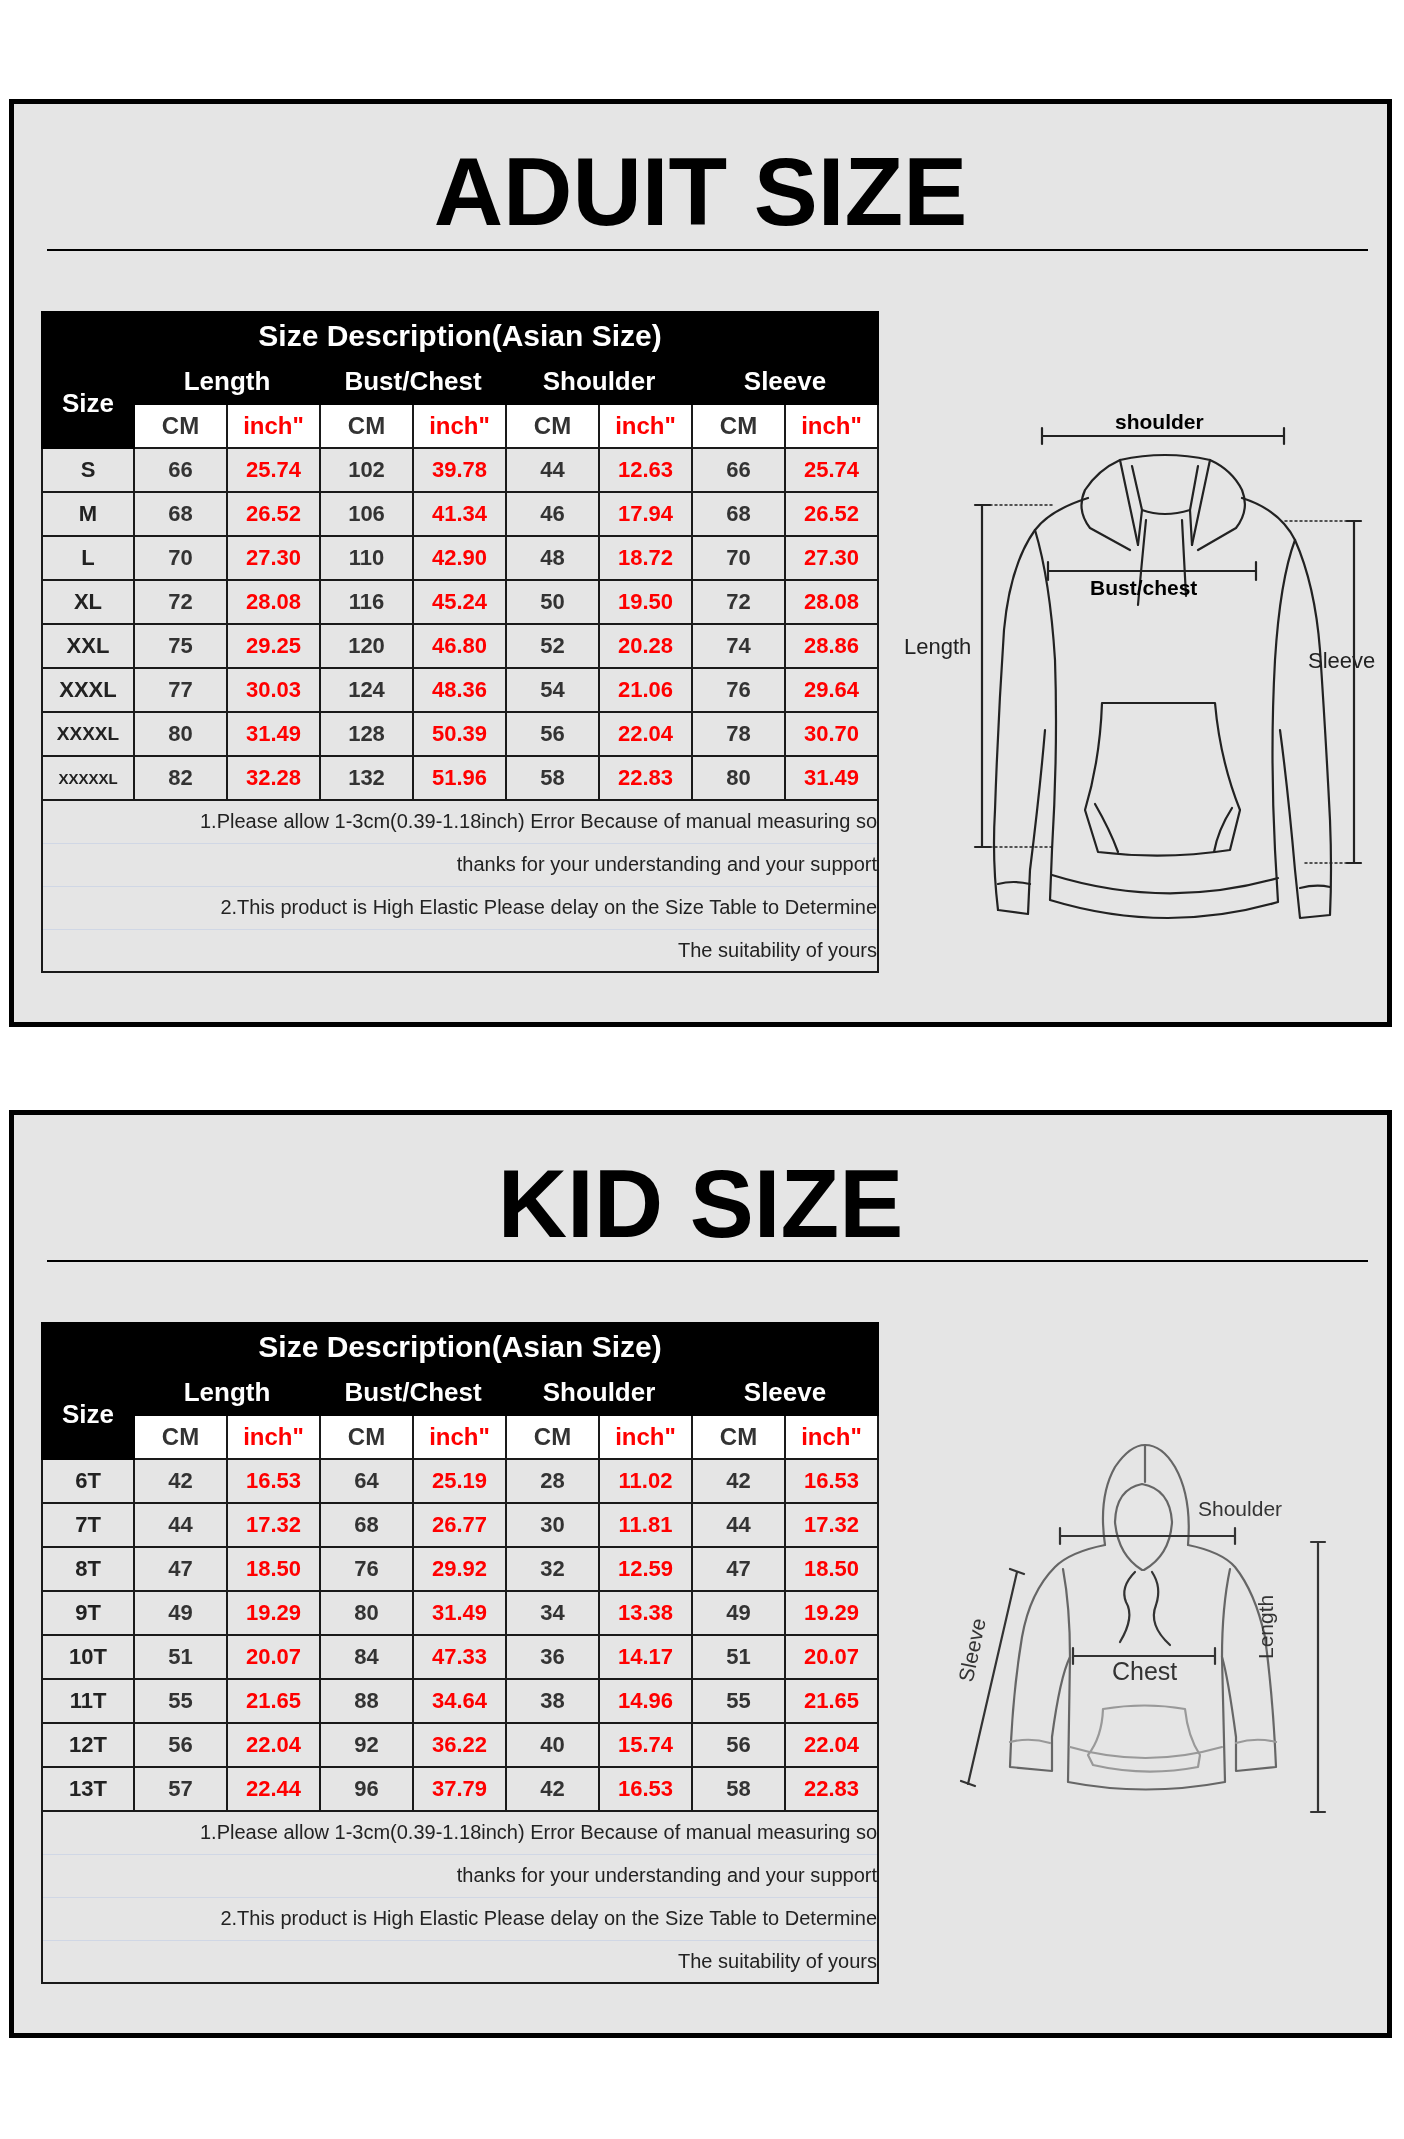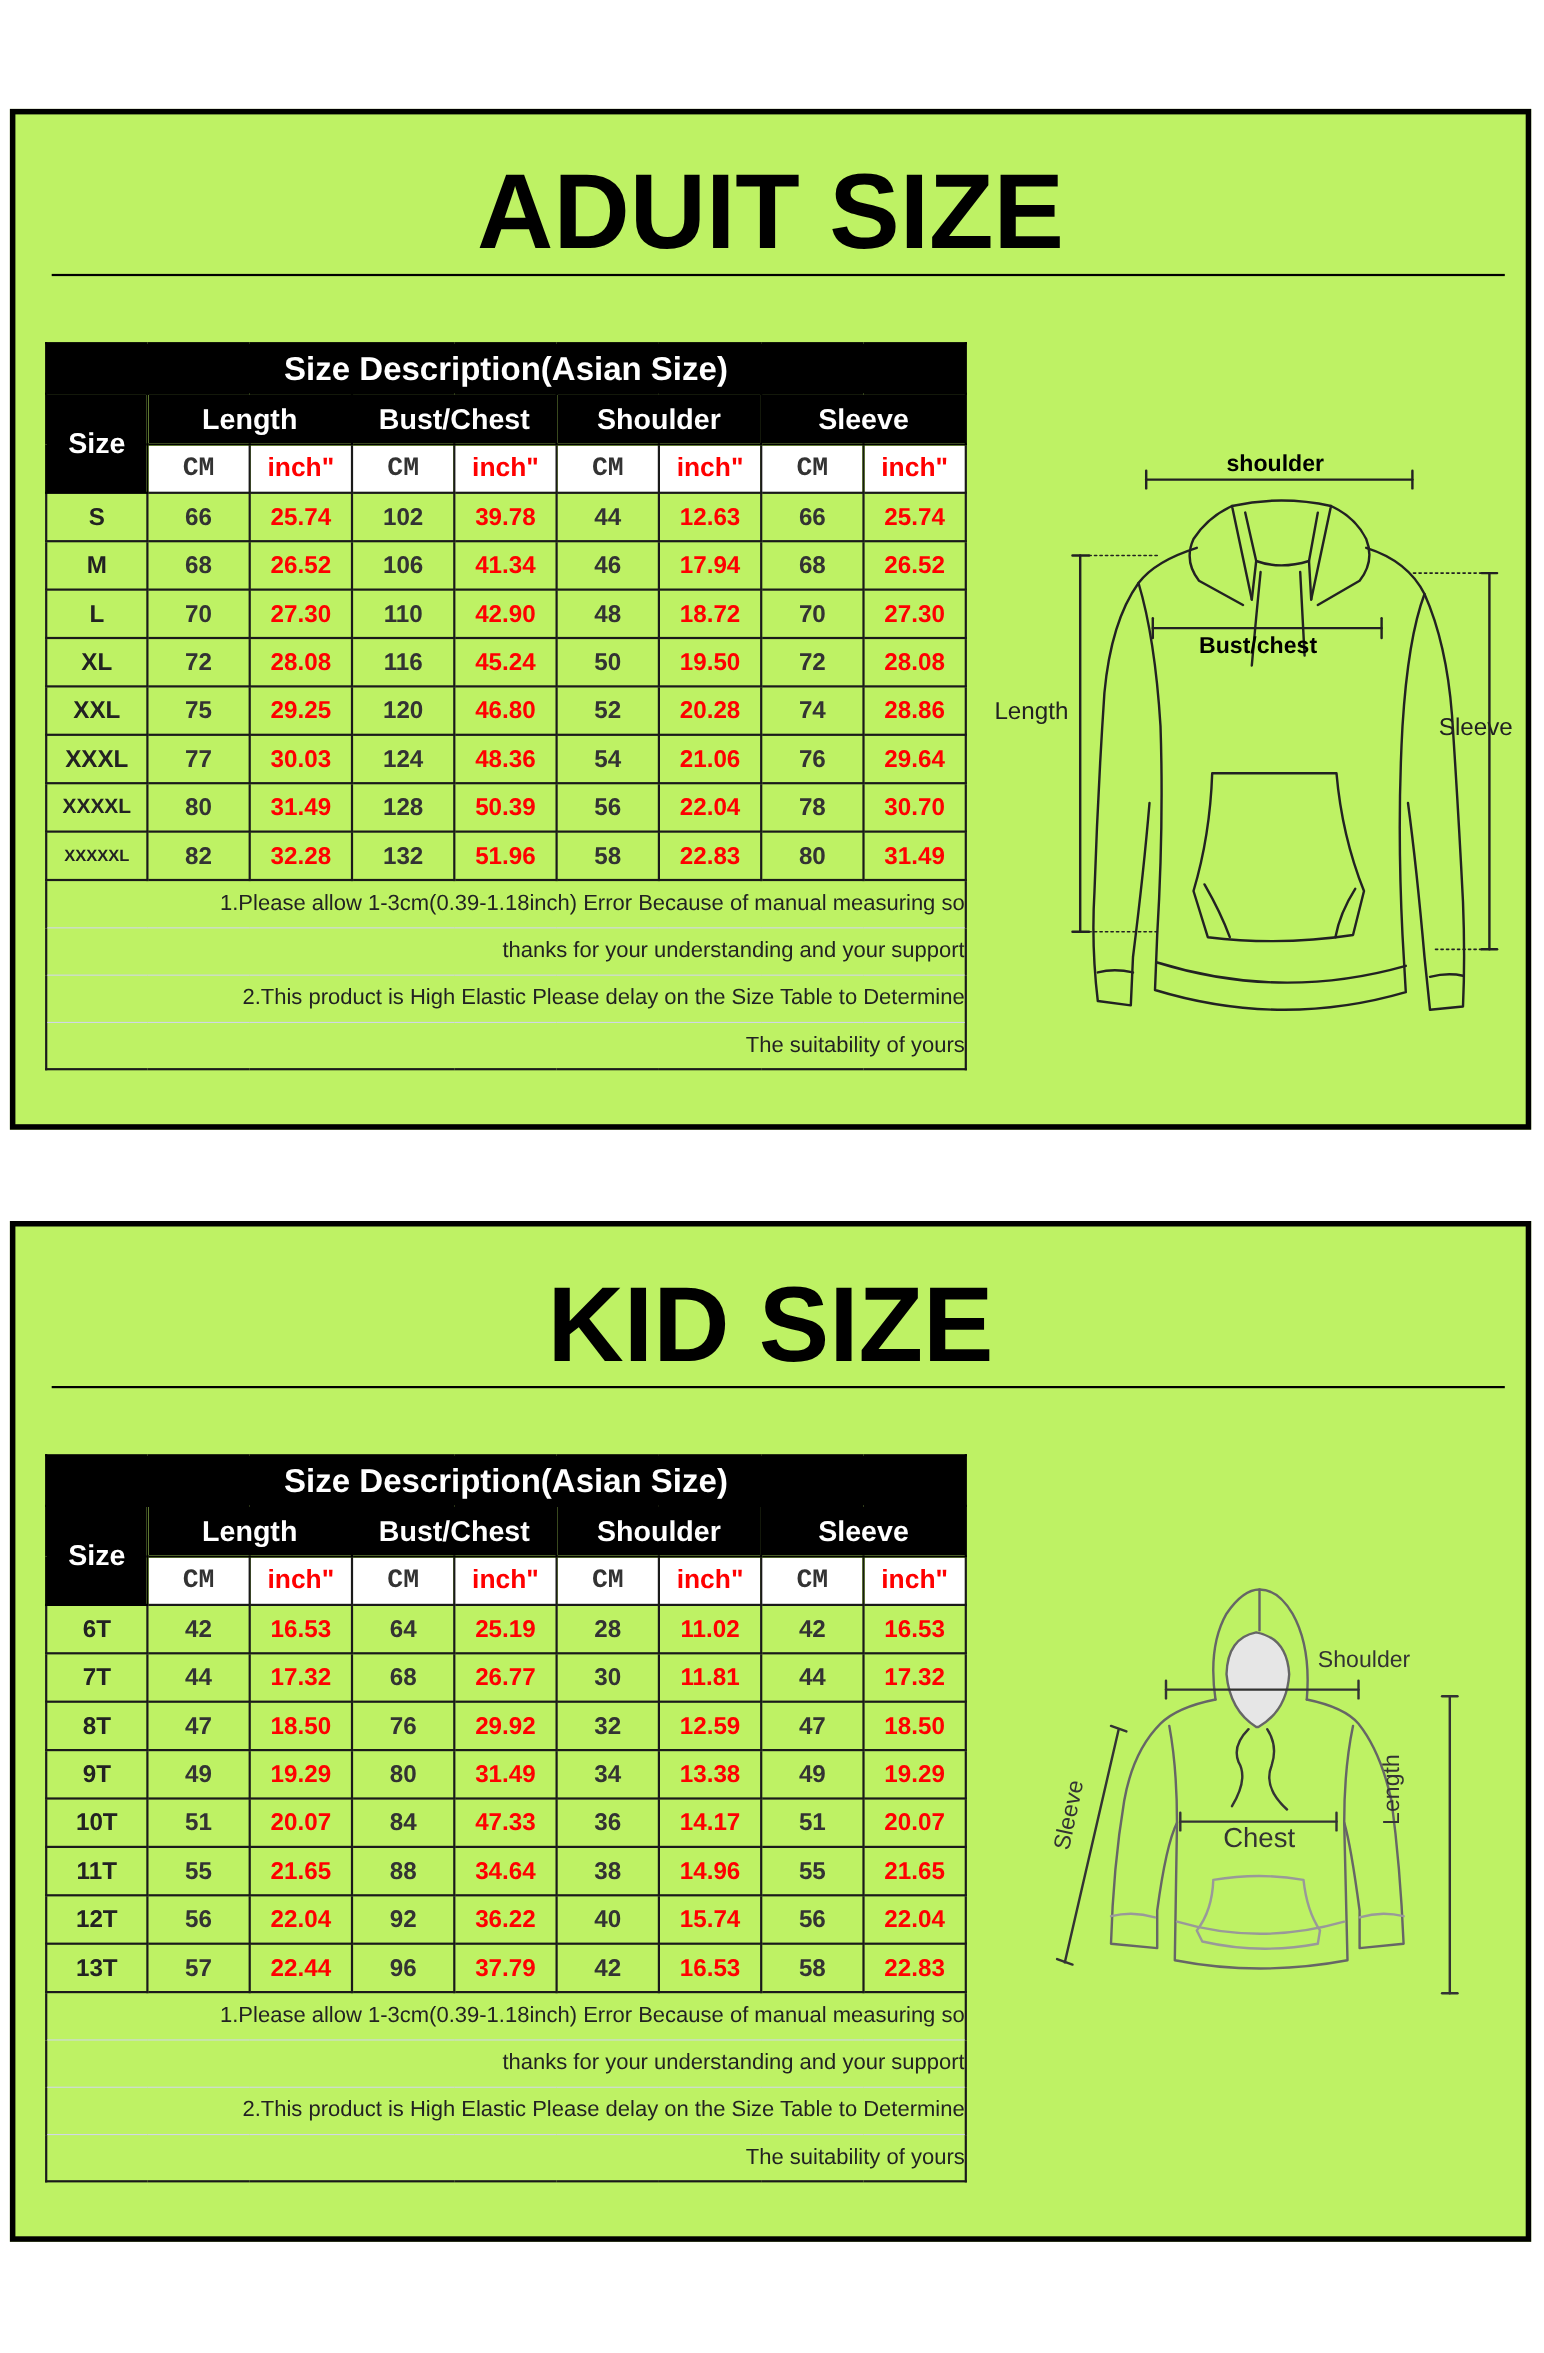--- a/index.html
+++ b/index.html
@@ -1,21 +1,21 @@
 <!DOCTYPE html>
 <html><head>
 <meta charset="utf-8">
 <style>
   * { box-sizing: border-box; margin: 0; padding: 0; }
   html, body { width: 1404px; height: 2139px; background: #ffffff; overflow: hidden; }
   body { position: relative; font-family: "Liberation Sans", sans-serif; color: #000; }
 
   .frame {
     position: absolute; left: 9px; width: 1383px;
-    border: 5px solid #000; background: #bef264;
+    border: 5px solid #000; background: #e5e5e5;
   }
   .frame.adult { top: 99px; height: 928px; }
   .frame.kid   { top: 1110px; height: 928px; }
 
   .title {
     position: absolute; left: 0; right: 0; text-align: center;
     font-family: "Liberation Sans", sans-serif; font-weight: bold;
     font-size: 97px; line-height: 97px; letter-spacing: 0px;
     transform: scaleX(0.99);
   }
@@ -34,21 +34,21 @@
     background: #000; color: #fff; height: 46px; font-size: 30px; border-color: #000;
     padding-top: 2px;
   }
   .size-table tr.head-groups td {
     background: #000; color: #fff; font-size: 26px; height: 46px; border-color: #000;
     border-bottom-color: #000;
   }
   .size-table td.size-head { background: #000; color: #fff; font-size: 25px; border-color: #000; }
   .size-table tr.head-units td { height: 44px; font-size: 24px; background: #fff; }
   .size-table tr.head-units td.unit-inch { color: #ff0000; }
-  .size-table tr.head-units td.unit-cm { color: #333333; font-family: Liberation Mono, monospace; }
+  .size-table tr.head-units td.unit-cm { color: #333333; }
   .size-table td.inch { color: #ff0000; }
   .size-table td.size-label { color: #222; }
   .size-table td.size-label.small { font-size: 19px; letter-spacing: 0px; }
   .size-table td.size-label.xsmall { font-size: 15px; letter-spacing: 0px; }
 
   .size-table tr.note td {
     text-align: right; font-weight: normal; font-size: 20px; color: #222;
     height: 43px; padding-left: 3px;
     border-left: 2px solid #1a1a1a; border-right: 2px solid #1a1a1a;
     border-top: 1px solid #d0d7e5; border-bottom: 1px solid #d0d7e5;

